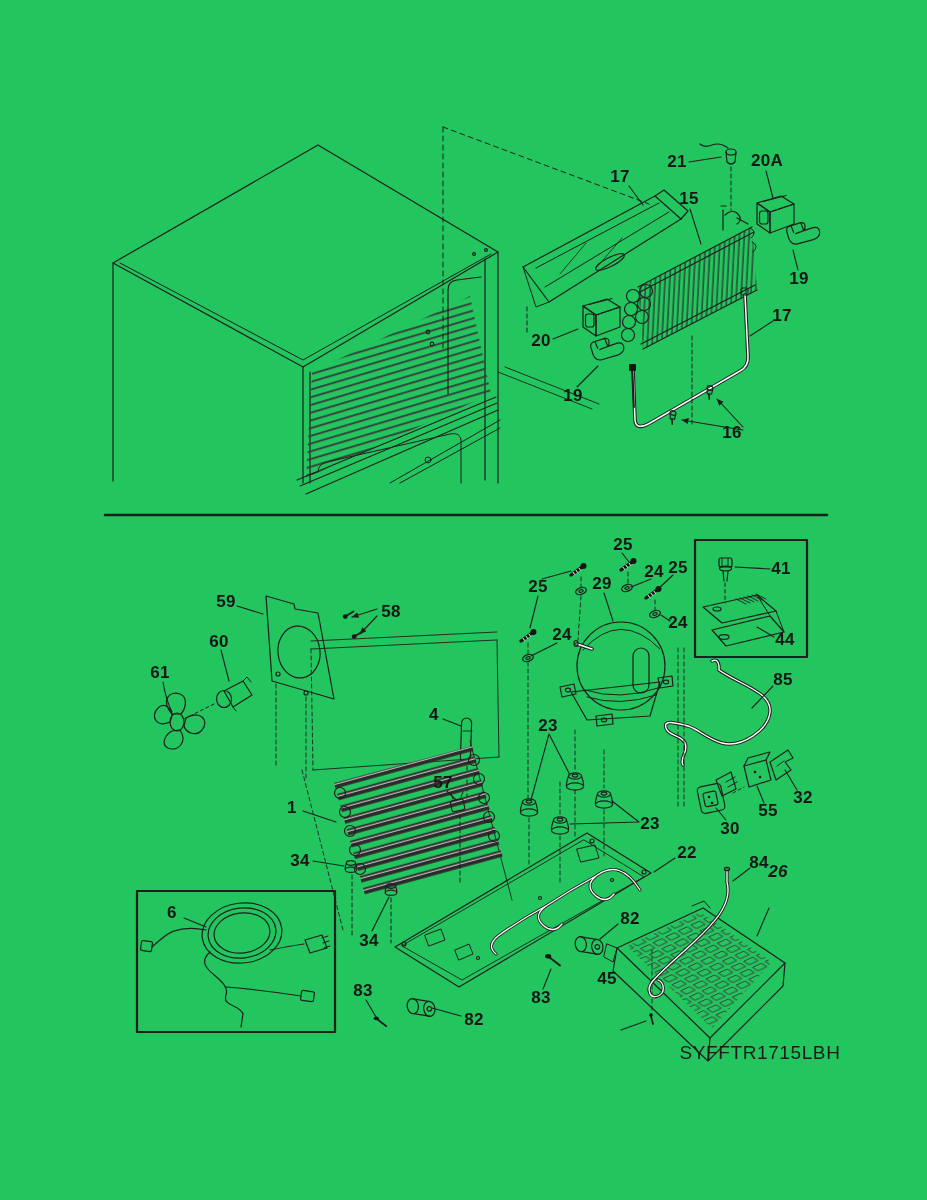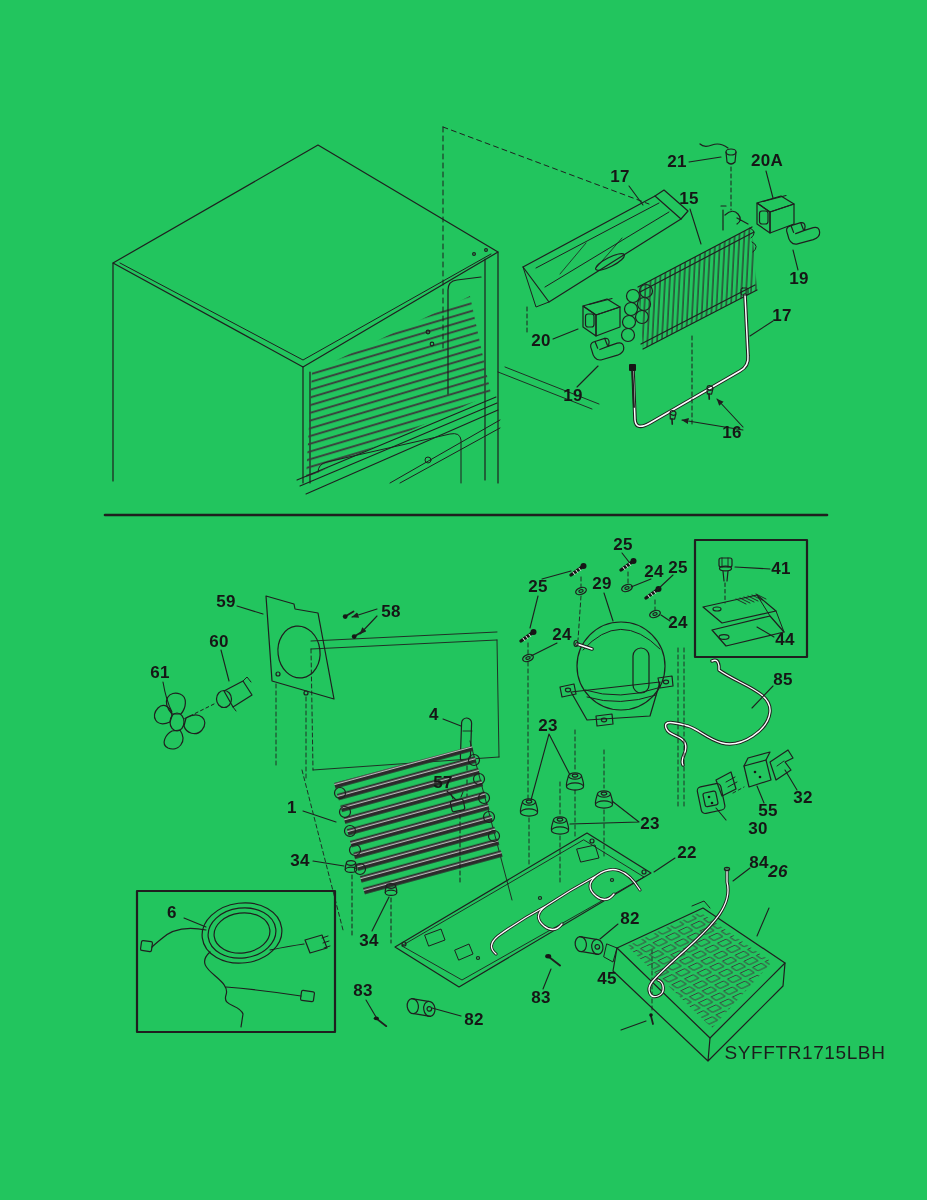--- a/index.html
+++ b/index.html
@@ -10,21 +10,21 @@
   .art{position:absolute;left:0;top:0;}
   .part-label{
     position:absolute;transform:translate(-50%,-50%);
     font-family:"Liberation Sans", sans-serif;
     font-weight:700;font-size:17px;color:#161616;letter-spacing:.3px;
     white-space:nowrap;user-select:none;
   }
   .model-number{
     position:absolute;transform:translate(-50%,-50%);
     font-family:"Liberation Sans", sans-serif;
-    font-size:19px;font-weight:400;color:#1c1c1c;letter-spacing:.6px;margin-left:45px;
+    font-size:19px;font-weight:400;color:#1c1c1c;letter-spacing:.6px;
   }
 </style>
 </head>
 <body>
 
 <div class="stage">
 
 <svg class="art" width="927" height="1200" viewBox="0 0 927 1200" fill="none" stroke="#1f1f1f" stroke-width="1.2" stroke-linecap="round" stroke-linejoin="round">
 
   <defs>
@@ -473,21 +473,21 @@
       <div class="part-label" style="left: 781px; top: 569px;">41</div>
       <div class="part-label" style="left: 785px; top: 640px;">44</div>
       <div class="part-label" style="left: 783px; top: 680px;">85</div>
       <div class="part-label" style="left: 434px; top: 715px;">4</div>
       <div class="part-label" style="left: 548px; top: 726px;">23</div>
       <div class="part-label" style="left: 443px; top: 783px;">57</div>
       <div class="part-label" style="left: 292px; top: 808px;">1</div>
       <div class="part-label" style="left: 803px; top: 798px;">32</div>
       <div class="part-label" style="left: 768px; top: 811px;">55</div>
       <div class="part-label" style="left: 650px; top: 824px;">23</div>
-      <div class="part-label" style="left: 730px; top: 829px; margin-left: 28px;">30</div>
+      <div class="part-label" style="left: 730px; top: 829px;">30</div>
       <div class="part-label" style="left: 687px; top: 853px;">22</div>
       <div class="part-label" style="left: 300px; top: 861px;">34</div>
       <div class="part-label" style="left: 759px; top: 863px;">84</div>
       <div class="part-label" style="left: 778px; top: 872px; font-style: italic;">26</div>
       <div class="part-label" style="left: 172px; top: 913px;">6</div>
       <div class="part-label" style="left: 630px; top: 919px;">82</div>
       <div class="part-label" style="left: 369px; top: 941px;">34</div>
       <div class="part-label" style="left: 363px; top: 991px;">83</div>
       <div class="part-label" style="left: 541px; top: 998px;">83</div>
       <div class="part-label" style="left: 474px; top: 1020px;">82</div>

